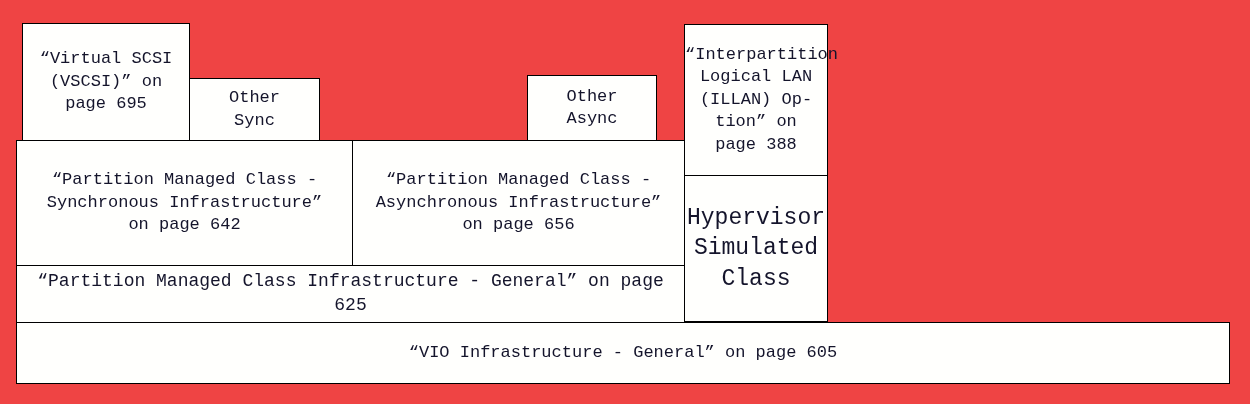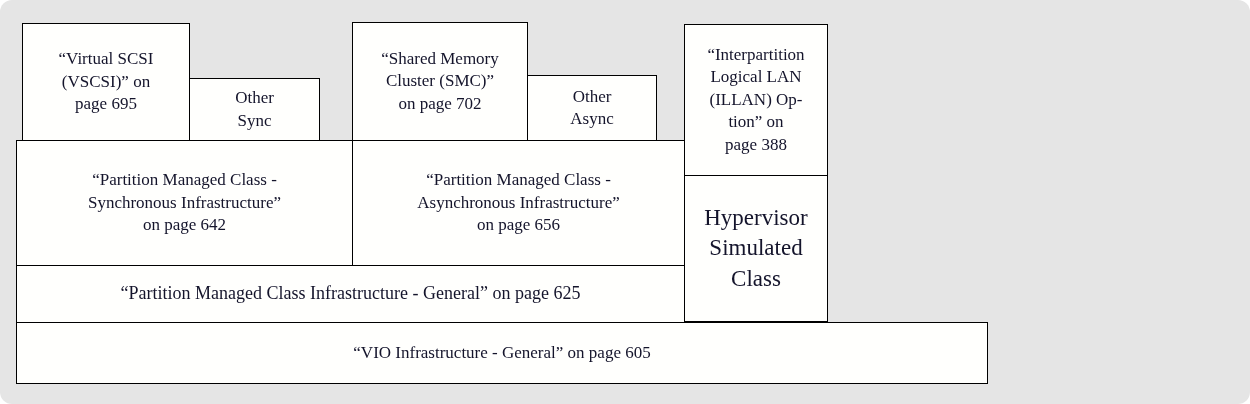--- a/index.html
+++ b/index.html
@@ -5,25 +5,24 @@
 <style>
   html, body {
     margin: 0;
     padding: 0;
     background: #ffffff;
   }
   #canvas {
     position: relative;
     width: 1250px;
     height: 404px;
-    background: #e5e5e5;
-    font-family: Liberation Serif, serif;
+    background: #ef4444;
+    font-family: Liberation Mono, monospace;
     color: #1a1a2e;
     overflow: hidden;
-    border-radius: 12px;
   }
   .box {
     position: absolute;
     box-sizing: border-box;
     border: 1.5px solid #000000;
     background: #fffffd;
     display: flex;
     align-items: center;
     justify-content: center;
     text-align: center;
@@ -48,43 +47,38 @@
   #box-hypervisor { left: 684px; top: 175px; width: 144px; height: 147px; font-size: 23px; }
 
   
   #box-pmc-sync   { left: 16px;  top: 140px; width: 337px; height: 126px; font-size: 17px; }
   #box-pmc-async  { left: 352px; top: 140px; width: 333px; height: 126px; font-size: 17px; }
 
   
   #box-pmc-general{ left: 16px;  top: 265px; width: 669px; height: 58px;  font-size: 18px; }
 
   
-  #box-vio-general{ left: 16px;  top: 322px; width: 972px; height: 62px; font-size: 17px; }
+  #box-vio-general{ left: 16px;  top: 322px; width: 1214px; height: 62px; font-size: 17px; }
 </style>
 </head>
 <body>
 
 <div id="canvas">
 
   <div class="box" id="box-vscsi">
     <span class="txt">“Virtual SCSI
 (VSCSI)” on
 page 695</span>
   </div>
 
   <div class="box" id="box-other-sync">
     <span class="txt">Other
 Sync</span>
   </div>
 
-  <div class="box" id="box-smc">
-    <span class="txt">“Shared Memory
-Cluster (SMC)”
-on page 702</span>
-  </div>
 
   <div class="box" id="box-other-async">
     <span class="txt">Other
 Async</span>
   </div>
 
   <div class="box" id="box-illan">
     <span class="txt">“Interpartition
 Logical LAN
 (ILLAN) Op-

